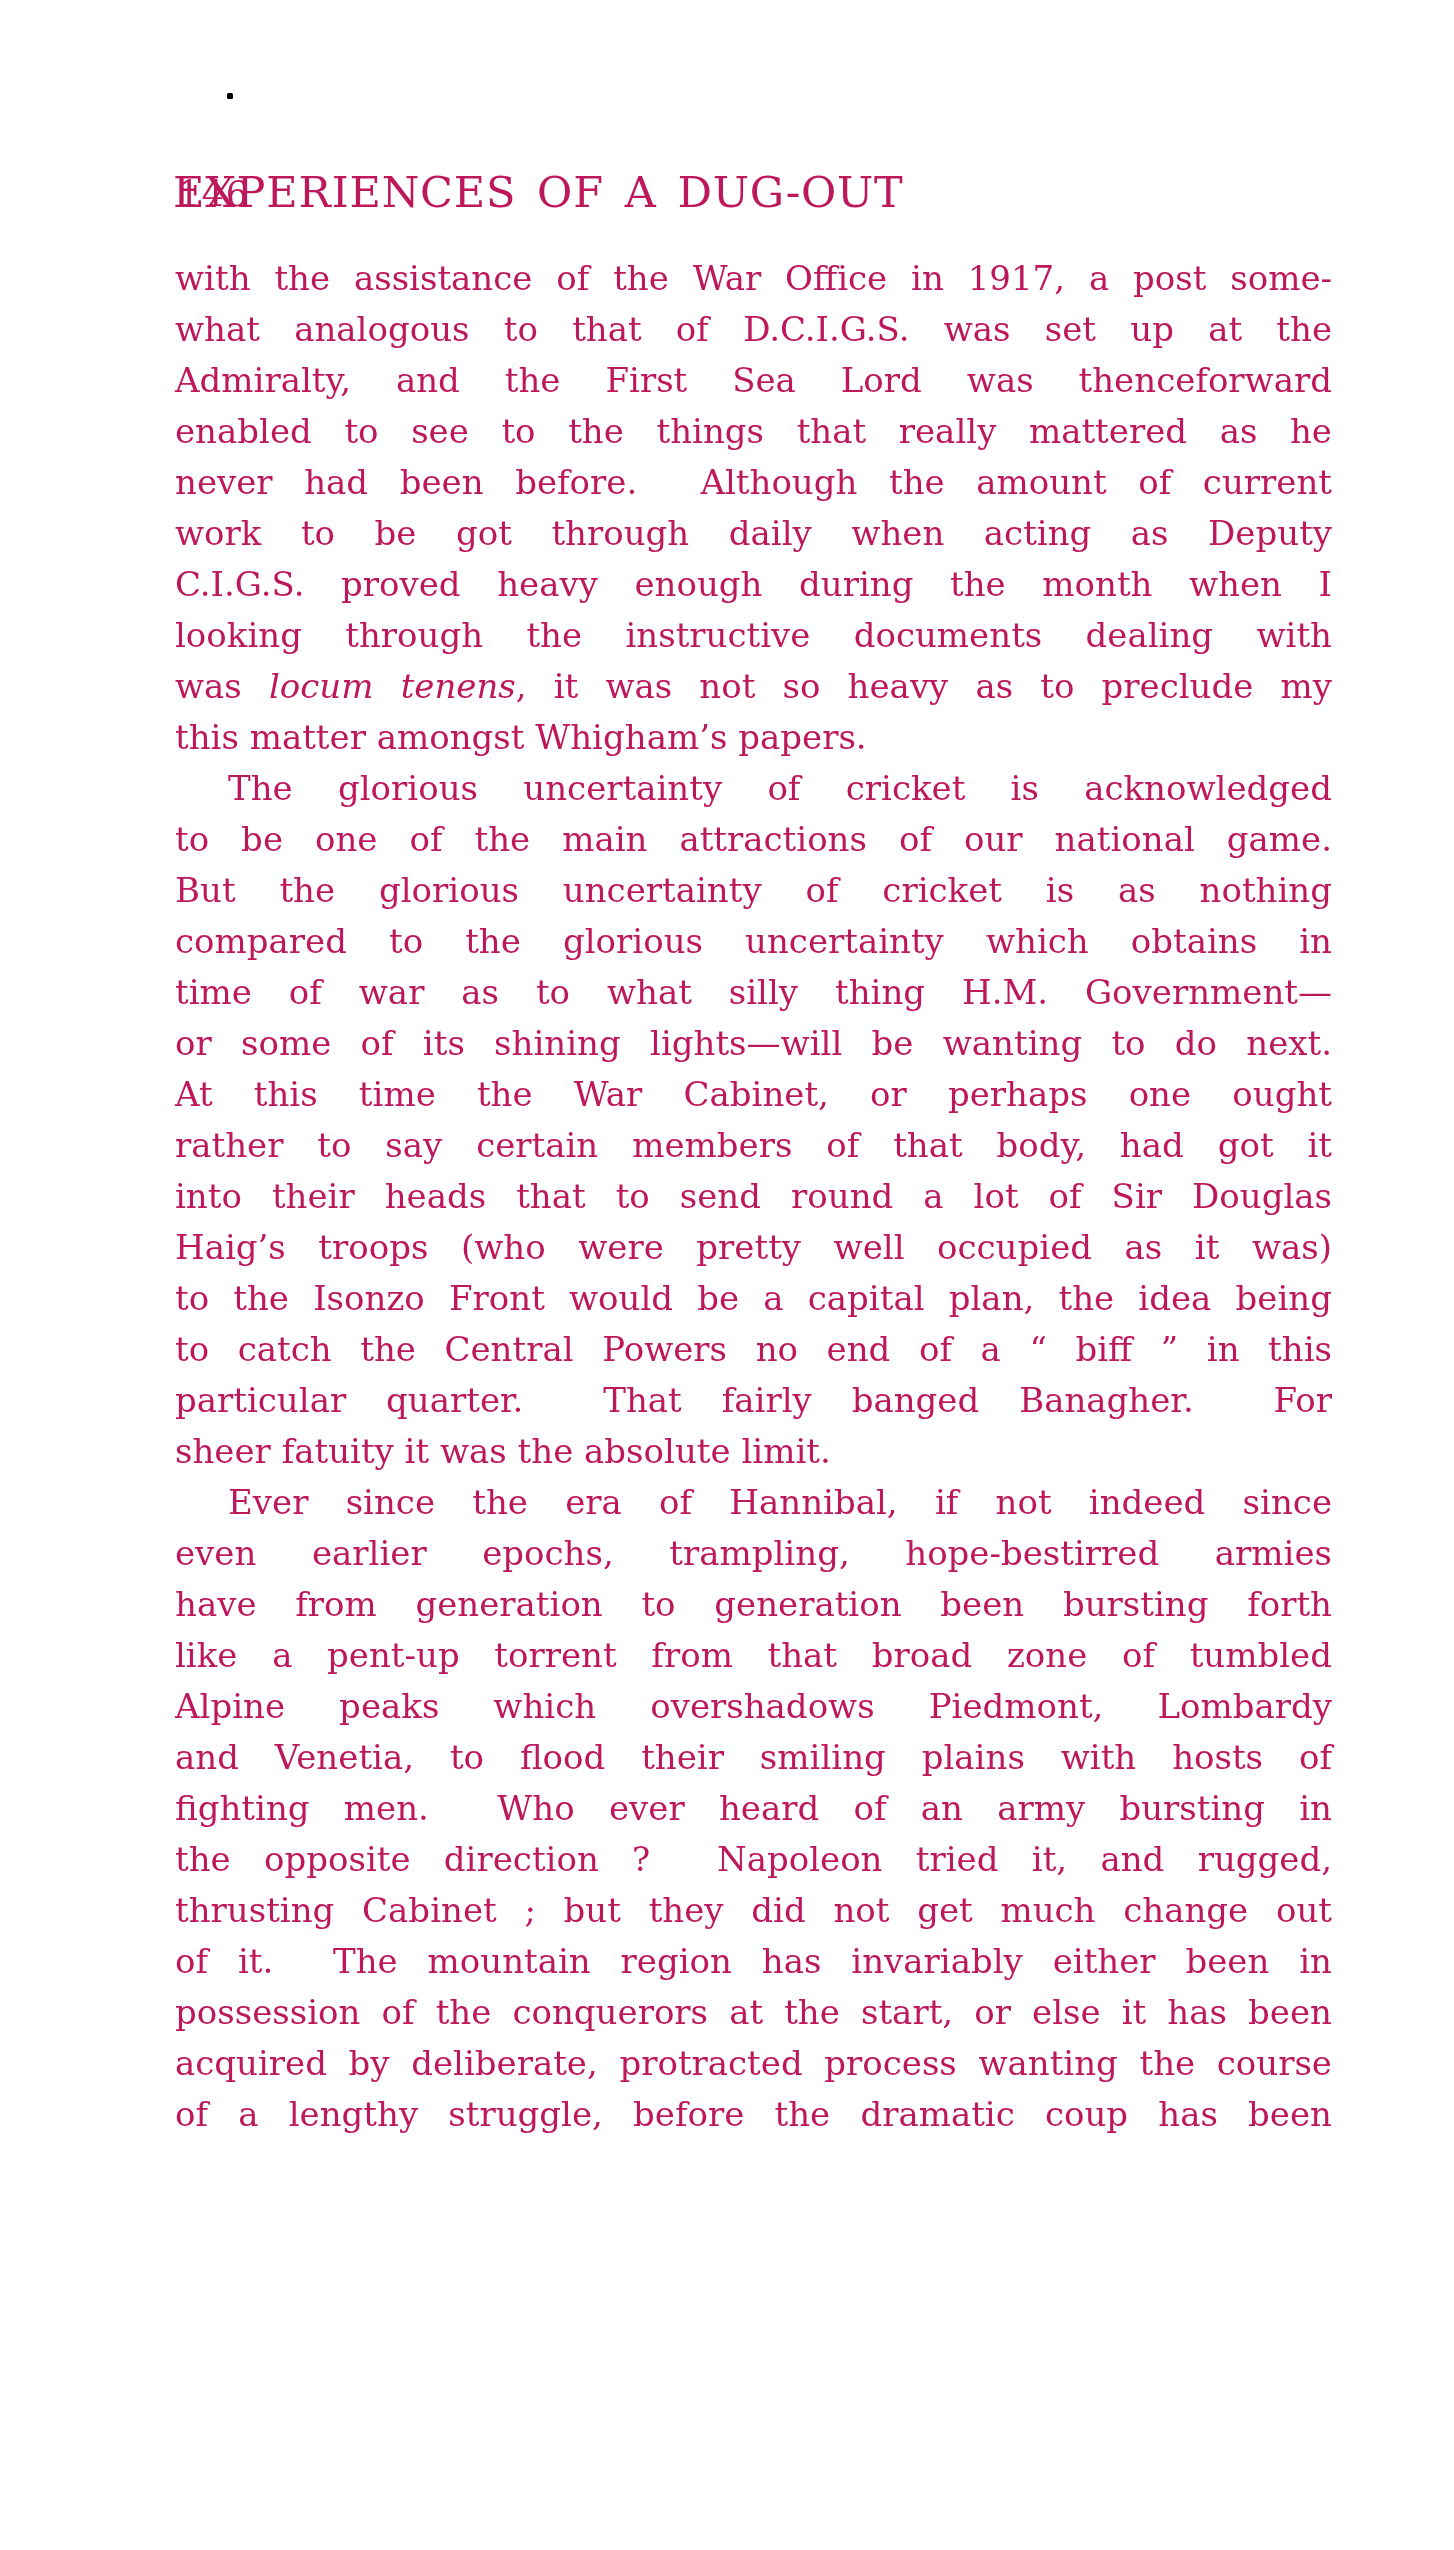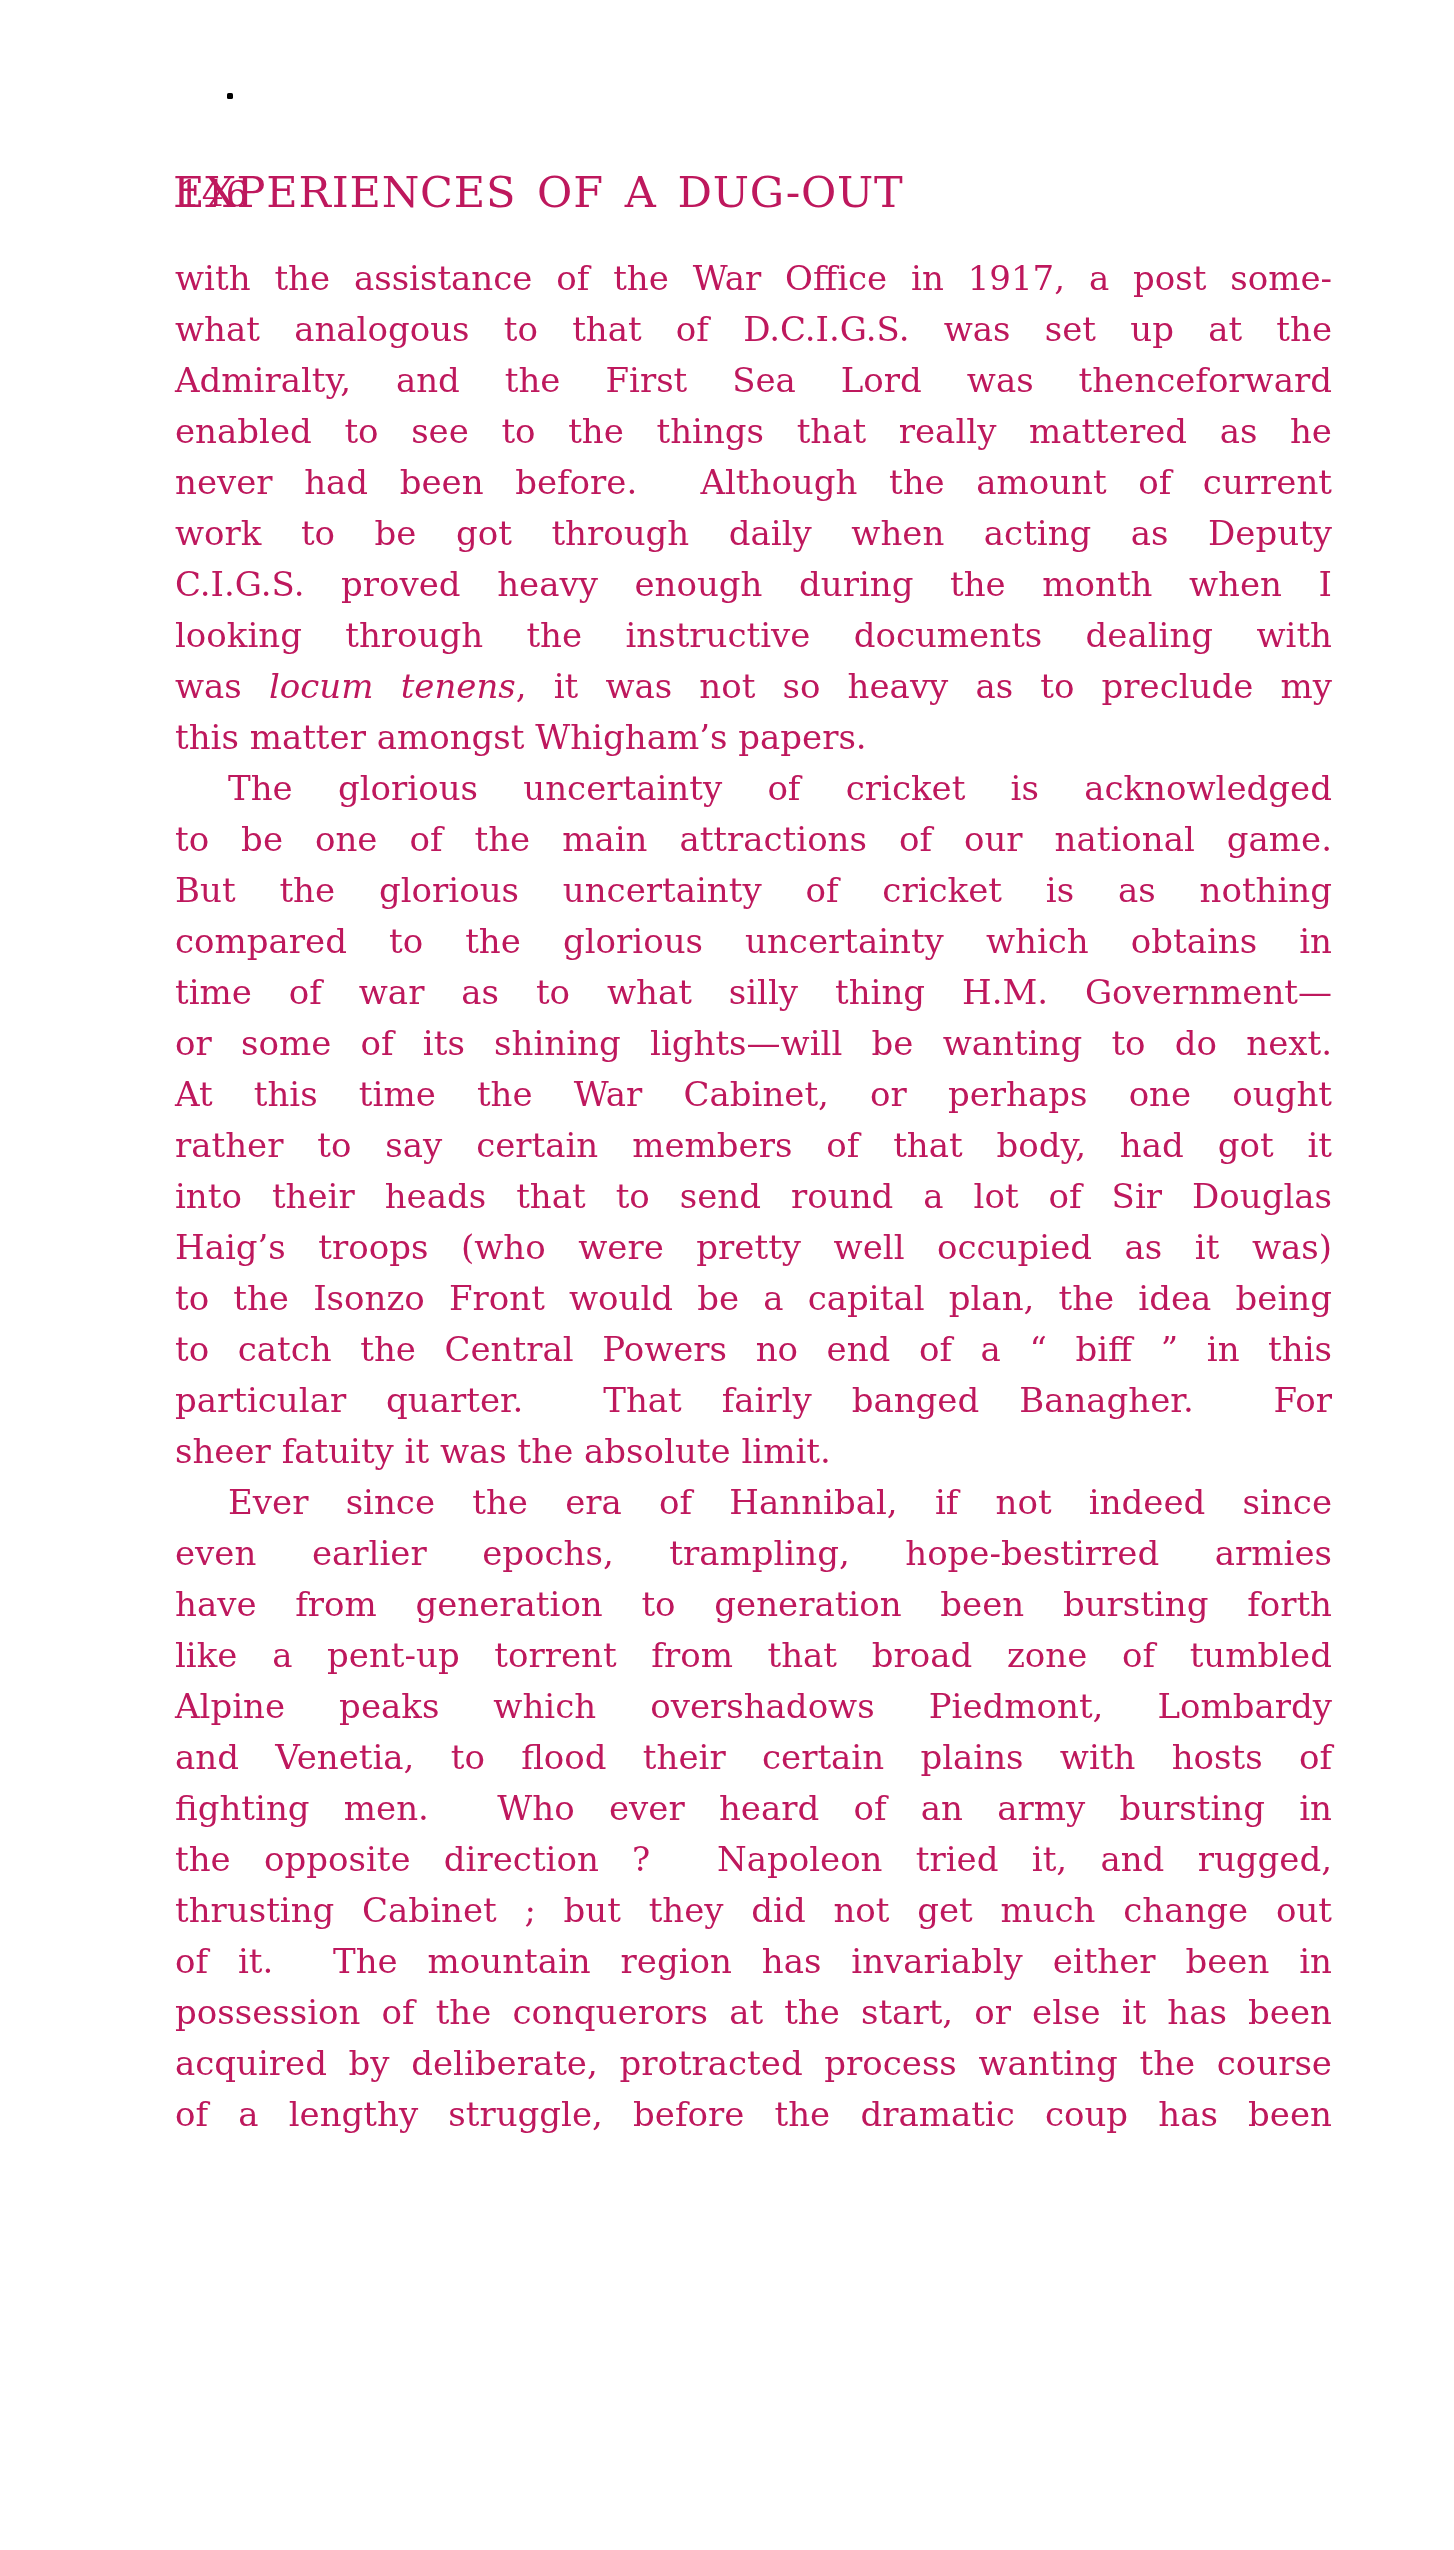--- a/index.html
+++ b/index.html
@@ -100,21 +100,21 @@
       <div class="line">Haig’s troops (who were pretty well occupied as it was)</div>
       <div class="line">to the Isonzo Front would be a capital plan, the idea being</div>
       <div class="line">to catch the Central Powers no end of a “ biff ” in this</div>
       <div class="line">particular quarter.  That fairly banged Banagher.  For</div>
       <div class="line last">sheer fatuity it was the absolute limit.</div>
       <div class="line indent">Ever since the era of Hannibal, if not indeed since</div>
       <div class="line">even earlier epochs, trampling, hope-bestirred armies</div>
       <div class="line">have from generation to generation been bursting forth</div>
       <div class="line">like a pent-up torrent from that broad zone of tumbled</div>
       <div class="line">Alpine peaks which overshadows Piedmont, Lombardy</div>
-      <div class="line">and Venetia, to flood their certain plains with hosts of</div>
+      <div class="line">and Venetia, to flood their smiling plains with hosts of</div>
       <div class="line">fighting men.  Who ever heard of an army bursting in</div>
       <div class="line">the opposite direction ?  Napoleon tried it, and rugged,</div>
       <div class="line">thrusting Cabinet ; but they did not get much change out</div>
       <div class="line">of it.  The mountain region has invariably either been in</div>
       <div class="line">possession of the conquerors at the start, or else it has been</div>
       <div class="line">acquired by deliberate, protracted process wanting the course</div>
       <div class="line">of a lengthy struggle, before the dramatic coup has been</div>
     </div>
 </div>
 

